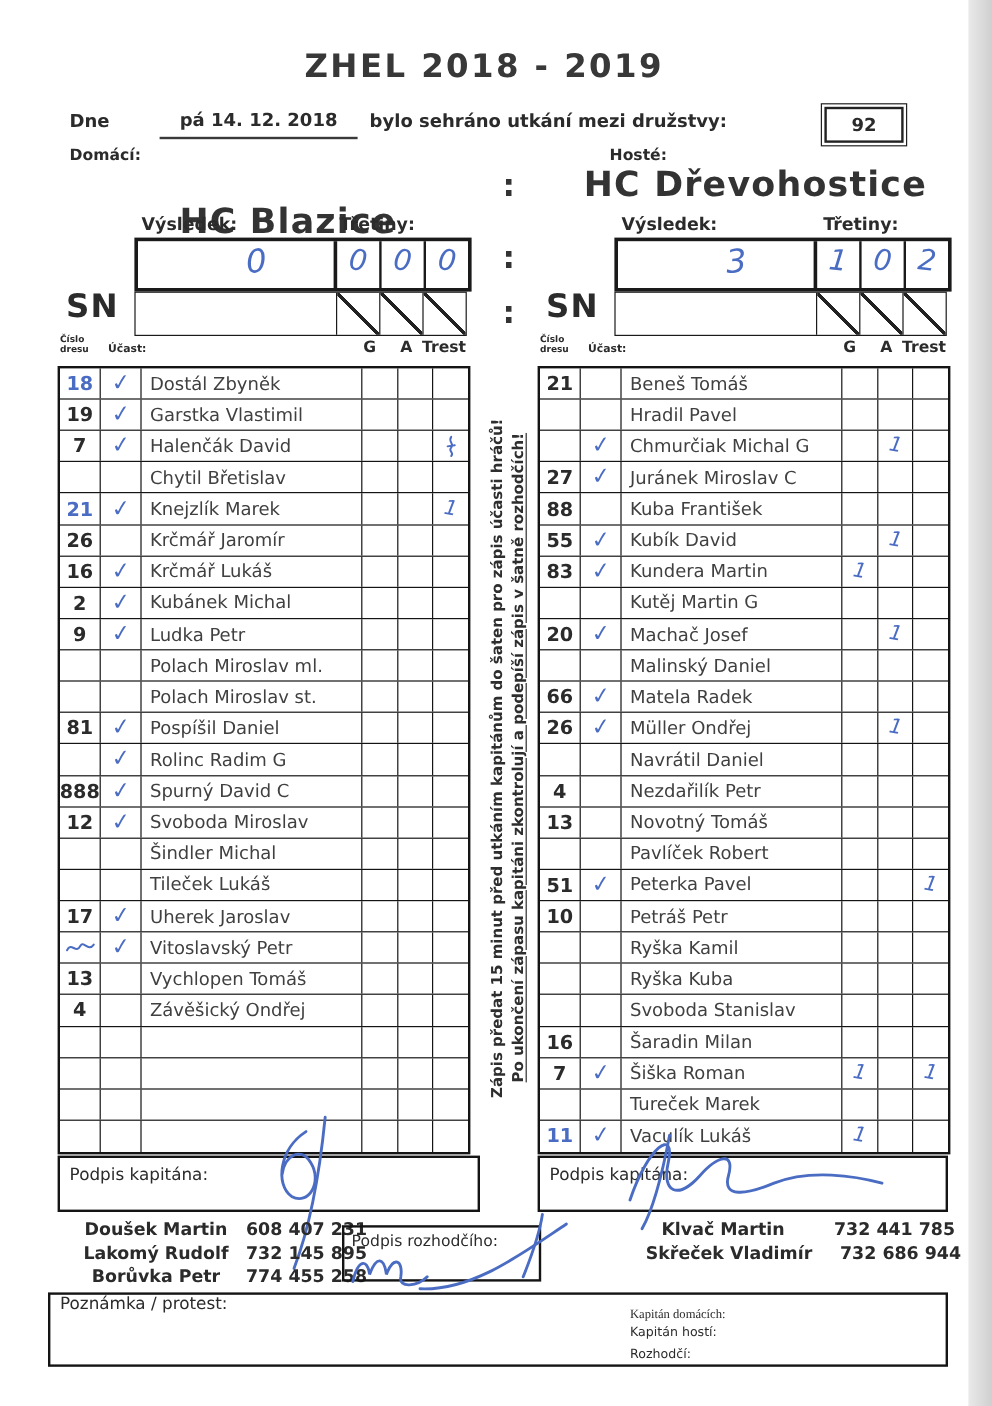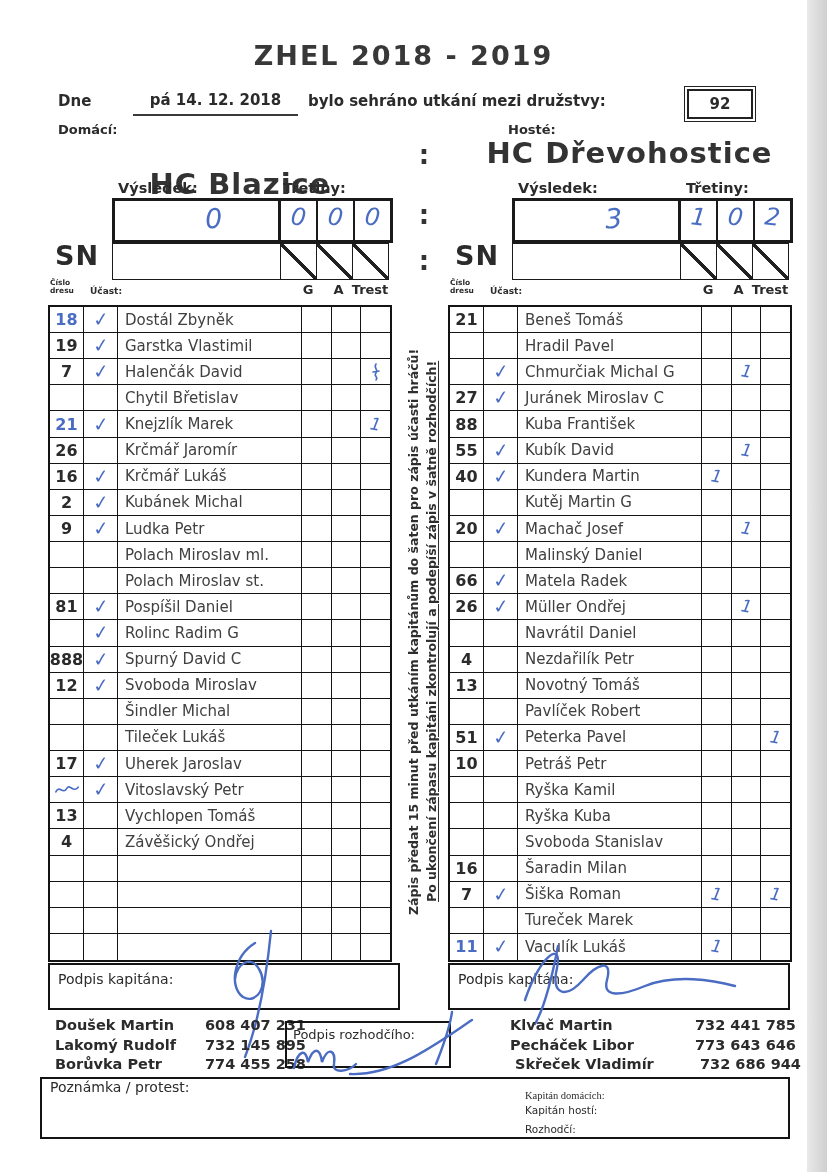--- a/index.html
+++ b/index.html
@@ -68,21 +68,21 @@
          white-space:nowrap;color:#2e2e2e;text-align:center;height:653px;}
   .vline.u{text-decoration:underline;}
 
   
   .capbox{top:963px;height:47px;border:2.5px solid #141414;box-sizing:border-box;}
   .capbox .lab{position:absolute;left:8px;top:6px;font-size:14px;}
   .refbox{left:285px;top:1021px;width:166px;height:47px;border:2px solid #141414;box-sizing:border-box;}
   .refbox .lab{position:absolute;left:6px;top:4px;font-size:13px;}
   .contacts{font-size:14.5px;font-weight:bold;line-height:19.5px;white-space:nowrap;}
   .contacts .row{display:flex;}
-  .contacts .n{width:150px;}
+  .contacts .n{width:150px;text-align:center;}
   .contacts.right .n{width:185px;}
   .footbox{left:40px;top:1077px;width:750px;height:62px;border:2px solid #141414;box-sizing:border-box;}
   .footbox .note{position:absolute;left:8px;top:0;font-size:14px;}
   .footbox .mini{position:absolute;left:483px;font-size:10.5px;}
   svg.sig{position:absolute;pointer-events:none;}
   svg.sig path{fill:none;stroke:#4a6cc3;stroke-width:2.4;stroke-linecap:round;}
 </style>
 </head>
 <body>
 
@@ -544,21 +544,21 @@
           <span>Kubík David</span>
         </div>
         <div class="pcell c-g"></div>
         <div class="pcell c-a">
           <span class="mark">1</span>
         </div>
         <div class="pcell c-t"></div>
       </div>
       <div class="prow">
         <div class="pcell c-num">
-          <span>40</span>
+          <span>83</span>
         </div>
         <div class="pcell c-chk">
           <span class="chk">✓</span>
         </div>
         <div class="pcell c-name">
           <span>Kundera Martin</span>
         </div>
         <div class="pcell c-g">
           <span class="mark">1</span>
         </div>
@@ -832,24 +832,20 @@
   <svg class="sig" style="left:284px;top:1006px;" width="200" height="78" viewBox="0 0 200 78">
     <path d="M10,62 C14,44 22,42 24,56 C30,40 36,42 38,56 C44,40 52,44 50,58 C48,68 64,66 72,58"></path>
     <path d="M66,68 C110,70 152,38 188,14"></path>
     <path d="M152,58 C160,38 166,20 168,6"></path>
   </svg>
   <div class="abs contacts right" style="left:510px;top:1016px;">
     <div class="row">
         <span class="n">Klvač Martin</span>
         <span>732 441 785</span>
       </div>
-    <div class="row">
-        <span class="n">Pecháček Libor</span>
-        <span>773 643 646</span>
-      </div>
     <div class="row" style="padding-left:5px;">
         <span class="n">Skřeček Vladimír</span>
         <span>732 686 944</span>
       </div>
   </div>
 
   <div class="abs footbox">
     <span class="note">Poznámka / protest:</span>
     <span class="mini" style="top:11px;font-family:Liberation Serif, serif;">Kapitán domácích:</span>
     <span class="mini" style="top:25px;">Kapitán hostí:</span>

